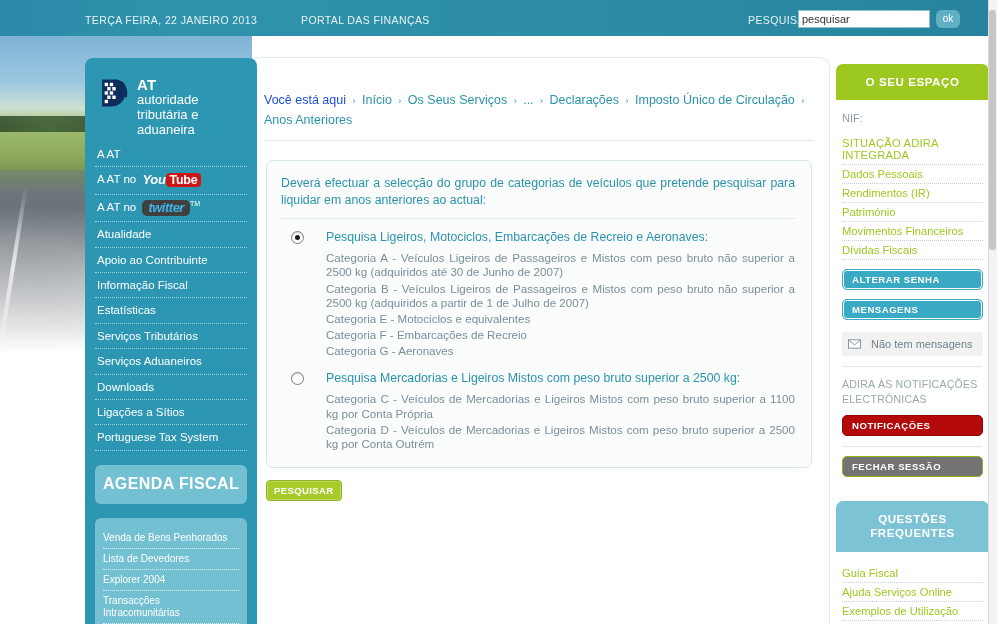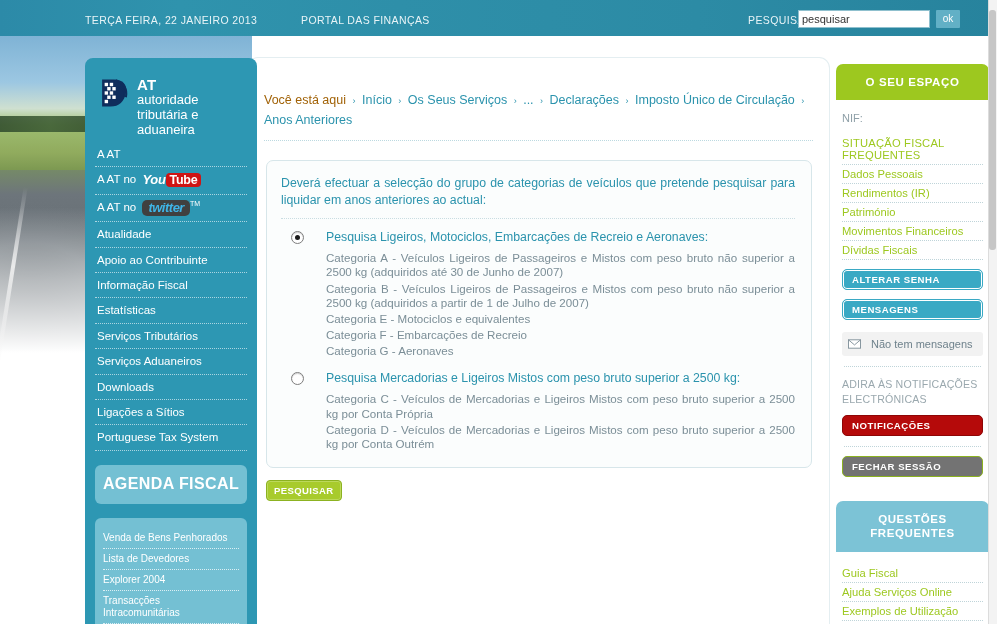--- a/index.html
+++ b/index.html
@@ -80,21 +80,21 @@
     background: #ffffff;
     color: #333;
     font-size: 11px;
     font-family: "Liberation Sans", sans-serif;
     padding: 0 3px;
     outline: none;
   }
   #search-ok {
     position: absolute; left: 936px; top: 10px;
     width: 24px; height: 18px;
-    border: none; border-radius: 1px;
+    border: none; border-radius: 6px;
     background: #62b0c6;
     color: #ffffff;
     font-size: 10px;
     font-family: "Liberation Sans", sans-serif;
     cursor: pointer;
     line-height: 18px;
     text-align: center;
     padding: 0;
   }
 
@@ -185,21 +185,21 @@
     border-radius: 10px 10px 0 0;
     box-shadow: 0 0 0 1px #e4eef1;
     z-index: 9;
   }
   #breadcrumb {
     padding: 32px 18px 0 16px;
     font-size: 12.5px;
     line-height: 1.6;
     color: #2b93ad;
   }
-  #breadcrumb .bc-here { color: #a16207; }
+  #breadcrumb .bc-here { color: #1d4ed8; }
   #breadcrumb .bc-sep { color: #2b93ad; font-size: 9px; padding: 0 3px; }
   #breadcrumb a { color:#2b93ad; text-decoration:none; }
   #bc-rule {
     margin: 10px 16px 0 16px;
     border-top: 1px dotted #bcd9e0;
     height: 0;
   }
 
   #panel {
     margin: 19px 17px 0 18px;
@@ -491,38 +491,38 @@
           <div class="cat-line">Categoria G - Aeronaves</div>
         </div>
       </div>
 
       <div class="opt-group">
         <div class="opt-head">
           <div class="radio"></div>
           <div class="opt-title">Pesquisa Mercadorias e Ligeiros Mistos com peso bruto superior a 2500 kg:</div>
         </div>
         <div class="cat-list">
-          <div class="cat-line">Categoria C - Veículos de Mercadorias e Ligeiros Mistos com peso bruto superior a 2500 kg por Conta Própria</div>
+          <div class="cat-line">Categoria C - Veículos de Mercadorias e Ligeiros Mistos com peso bruto superior a 1100 kg por Conta Própria</div>
           <div class="cat-line">Categoria D - Veículos de Mercadorias e Ligeiros Mistos com peso bruto superior a 2500 kg por Conta Outrém</div>
         </div>
       </div>
     </div>
 
     <div id="pesquisar-btn">PESQUISAR</div>
   </div>
 
   <div id="rightcol">
 
     <div class="rc-card">
       <div class="rc-head green">O SEU ESPAÇO</div>
       <div class="rc-body">
         <div class="rc-nif">NIF:</div>
 
         <div class="rc-link-row caps">
-          <a href="#">SITUAÇÃO FISCAL FREQUENTES</a>
+          <a href="#">SITUAÇÃO ADIRA INTEGRADA</a>
         </div>
         <div class="rc-link-row">
           <a href="#">Dados Pessoais</a>
         </div>
         <div class="rc-link-row">
           <a href="#">Rendimentos (IR)</a>
         </div>
         <div class="rc-link-row">
           <a href="#">Património</a>
         </div>

